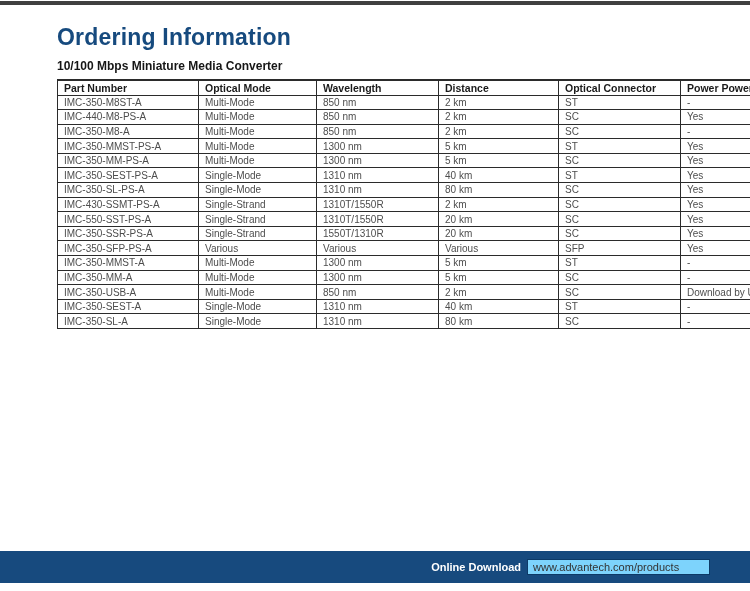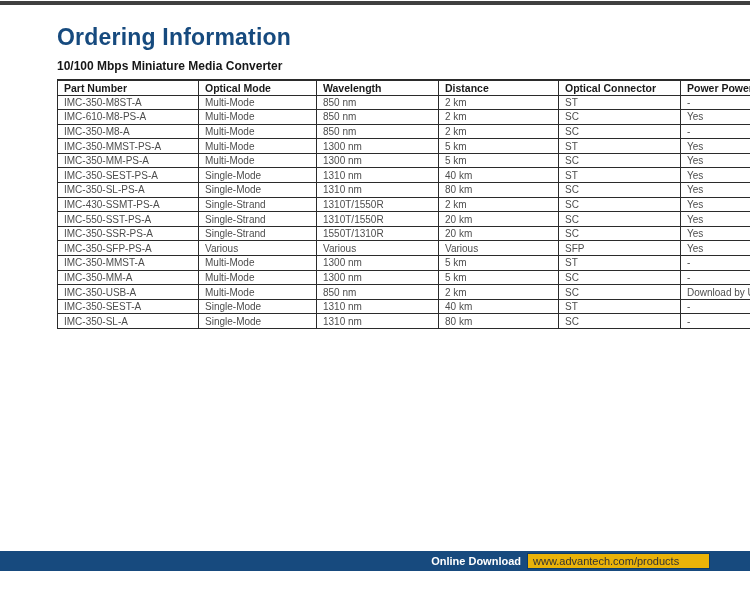--- a/index.html
+++ b/index.html
@@ -66,36 +66,36 @@
   }
   table.ordering th:nth-child(1), table.ordering td:nth-child(1) { width: 141px; }
   table.ordering th:nth-child(2), table.ordering td:nth-child(2) { width: 118px; }
   table.ordering th:nth-child(3), table.ordering td:nth-child(3) { width: 122px; }
   table.ordering th:nth-child(4), table.ordering td:nth-child(4) { width: 120px; }
   table.ordering th:nth-child(5), table.ordering td:nth-child(5) { width: 122px; }
   table.ordering th:nth-child(6), table.ordering td:nth-child(6) { width: 117px; }
   .footer-bar {
     position: absolute;
     top: 551px; left: 0;
-    width: 750px; height: 20px;
+    width: 750px; height: 32px;
     background: #174a7e;
     display: flex;
     align-items: center;
     justify-content: flex-end;
   }
   .footer-label {
     color: #ffffff;
     font-weight: bold;
     font-size: 11px;
     margin-right: 6px;
   }
   .footer-url-box {
     width: 183px;
     height: 16px;
-    background: #eab308;
+    background: #7dd3fc;
     border: 1px solid #0d3a67;
     display: flex;
     align-items: center;
     padding-left: 5px;
     margin-right: 40px;
   }
   .footer-url-box span {
     font-size: 11px;
     color: #333333;
     white-space: nowrap;
@@ -124,21 +124,21 @@
     <tbody id="body-rows">
         <tr>
           <td>IMC-350-M8ST-A</td>
           <td>Multi-Mode</td>
           <td>850 nm</td>
           <td>2 km</td>
           <td>ST</td>
           <td>-</td>
         </tr>
         <tr>
-          <td>IMC-610-M8-PS-A</td>
+          <td>IMC-440-M8-PS-A</td>
           <td>Multi-Mode</td>
           <td>850 nm</td>
           <td>2 km</td>
           <td>SC</td>
           <td>Yes</td>
         </tr>
         <tr>
           <td>IMC-350-M8-A</td>
           <td>Multi-Mode</td>
           <td>850 nm</td>

